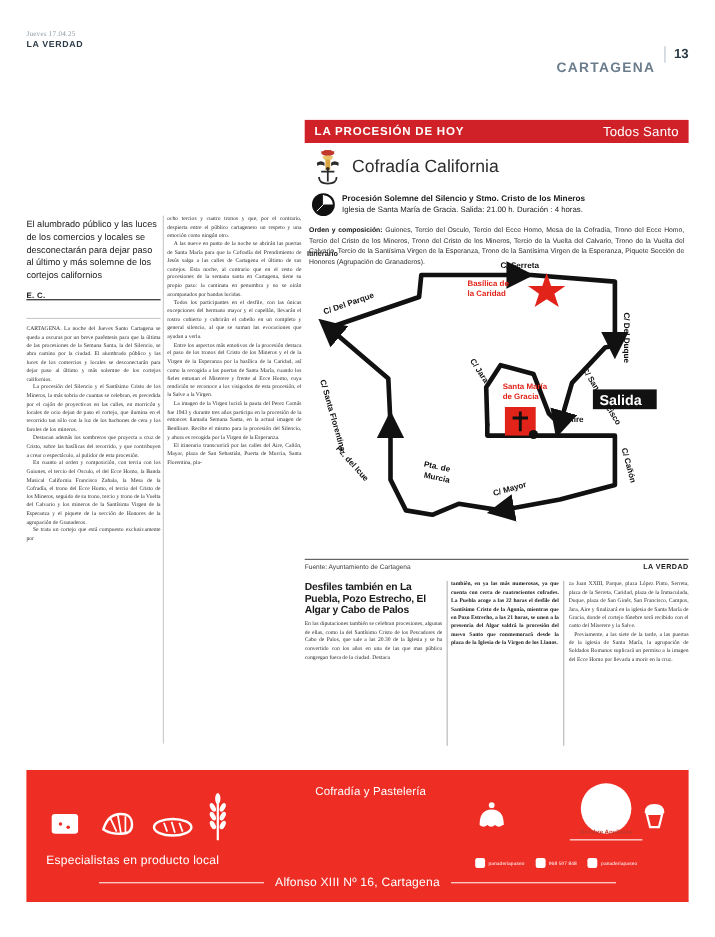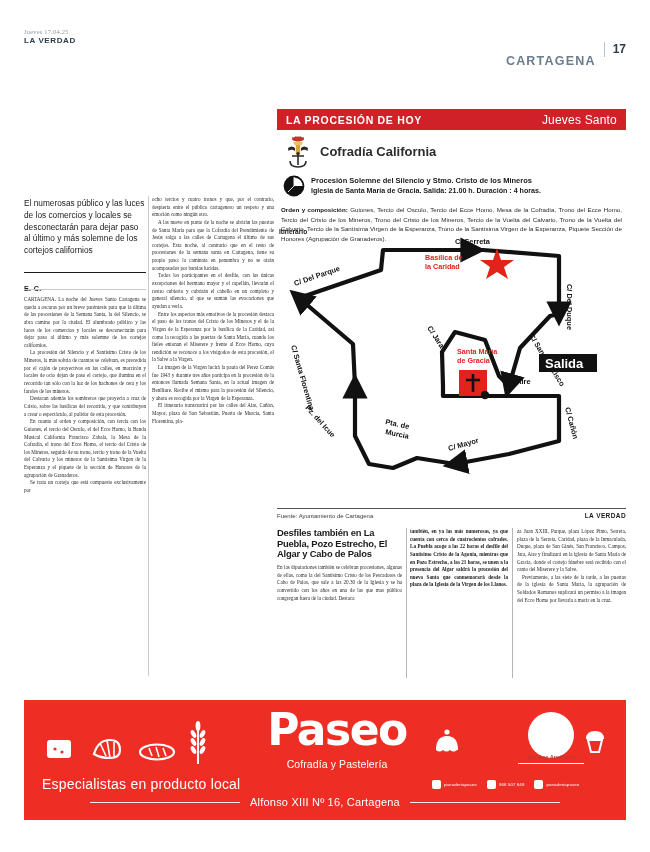--- a/index.html
+++ b/index.html
@@ -46,21 +46,21 @@
   
   .standfirst {
     position: absolute; left: 24px; top: 198px; width: 122px;
     font-size: 8.3px; line-height: 1.42; color: #1a1a1a;
   }
   .byline-rule {
     position: absolute; left: 24px; top: 272px; width: 122px;
     border-top: 1px solid #1a1a1a;
   }
   .byline {
-    position: absolute; left: 24px; top: 284px;
+    position: absolute; left: 24px; top: 264px;
     font-size: 7.2px; font-weight: bold; color: #1a1a1a; letter-spacing: .3px;
   }
   .byline-rule2 {
     position: absolute; left: 24px; top: 289px; width: 122px;
     border-top: 1px solid #c8c8c8;
   }
 
   
   .bodycol {
     position: absolute;
@@ -88,32 +88,32 @@
   .ib-bar-sub {
     color: #ffffff; font-size: 12px; letter-spacing: .2px;
     font-family: "Liberation Sans", sans-serif;
   }
   .ib-brother {
     display: flex; align-items: center; gap: 7px;
     padding: 5px 0 2px 6px;
   }
   .ib-crest { width: 30px; height: 34px; flex: none; }
   .ib-cofname {
-    font-size: 13px; line-height: 1.12; color: #2c2c2c; font-weight: bold;
+    font-size: 16px; line-height: 1.12; color: #2c2c2c;
   }
   .ib-proc {
     display: flex; align-items: center; gap: 6px;
     padding: 3px 0 0 6px;
   }
   .ib-clock { width: 22px; height: 22px; flex: none; margin-top: 1px; }
   .ib-proc-t1 {
     font-size: 7.5px; font-weight: bold; color: #1a1a1a; line-height: 1.5;
   }
   .ib-proc-t2 {
-    font-size: 7.1px; font-weight: bold; color: #1a1a1a; line-height: 1.5;
+    font-size: 7.1px; font-weight: normal; color: #1a1a1a; line-height: 1.5;
   }
   .ib-order {
     padding: 8px 4px 0 4px;
     font-size: 6.2px; line-height: 1.55; color: #2a2a2a; text-align: justify;
   }
   .ib-order b { font-weight: bold; color: #111; }
 
   
   .mapwrap { position: absolute; left: 277px; top: 228px; width: 349px; height: 275px; }
   .map-title {
@@ -159,21 +159,21 @@
   
   .ad {
     position: absolute; left: 24px; top: 700px; width: 602px; height: 120px;
     background: #ee2d24; color: #ffffff; overflow: hidden;
   }
   .ad-left {
     position: absolute; left: 18px; top: 18px; width: 230px;
   }
   .ad-icons { display: flex; align-items: flex-end; gap: 14px; height: 46px; }
   .ad-tagline {
-    margin-top: 12px; font-size: 14px; color: #ffffff; letter-spacing: .2px;
+    margin-top: 12px; font-size: 11px; color: #ffffff; letter-spacing: .2px;
   }
   .ad-center { position: absolute; left: 238px; top: 8px; width: 150px; text-align: center; }
   .ad-logo {
     font-size: 44px; font-weight: bold; color: #ffffff;
     font-family: "DejaVu Sans", sans-serif; letter-spacing: -1.5px; line-height: 1;
   }
   .ad-logo-sub {
     margin-top: 6px; font-size: 10.5px; color: #ffffff; letter-spacing: .1px;
   }
   .ad-right { position: absolute; left: 408px; top: 14px; width: 186px; }
@@ -204,26 +204,26 @@
 <body>
 
 <div class="page">
 
   <div class="masthead">
     <div class="mh-date">Jueves 17.04.25</div>
     <div class="mh-brand">LA VERDAD</div>
     <div class="mh-right">
       <div class="mh-section">CARTAGENA</div>
       <div class="mh-divider"></div>
-      <div class="mh-page">17</div>
-    </div>
-  </div>
-
-
-  <div class="standfirst">El numerosas público y las luces de los comercios y locales se desconectarán para dejar paso al último y más solemne de los cortejos californios</div>
+      <div class="mh-page">13</div>
+    </div>
+  </div>
+
+
+  <div class="standfirst">El alumbrado público y las luces de los comercios y locales se desconectarán para dejar paso al último y más solemne de los cortejos californios</div>
   <div class="byline-rule"></div>
   <div class="byline">E. C.</div>
   <div class="byline-rule2"></div>
 
   <div class="art-vrule"></div>
   <div class="bodycol" id="col-a">
       <p>CARTAGENA. La noche del Jueves Santo Cartagena se queda a oscuras por un breve paréntesis para que la última de las procesiones de la Semana Santa, la del Silencio, se abra camino por la ciudad. El alumbrado público y las luces de los comercios y locales se desconectarán para dejar paso al último y más solemne de los cortejos californios.</p>
       <p>La procesión del Silencio y el Santísimo Cristo de los Mineros, la más sobria de cuantas se celebran, es precedida por el cajón de proyectivos en las calles, en morricón y locales de ocio dejan de paso el cortejo, que ilumina en el recorrido tan sólo con la luz de los hachones de cera y los faroles de los mineros.</p>
       <p>Destacan además los sombreros que proyecta a cruz de Cristo, sobre las basílicas del recorrido, y que contribuyen a crear o espectáculo, al pulidor de esta procesión.</p>
       <p>En cuanto al orden y composición, con tercia con los Guiones, el tercio del Osculo, el del Ecce Homo, la Banda Musical California Francisco Zabala, la Mesa de la Cofradía, el trono del Ecce Homo, el tercio del Cristo de los Mineros, seguido de su trono, tercio y trono de la Vuelta del Calvario y los mineros de la Santísima Virgen de la Esperanza y el piquete de la sección de Honores de la agrupación de Granaderos.</p>
@@ -234,21 +234,21 @@
       <p>A las nueve en punto de la noche se abrirán las puertas de Santa María para que la Cofradía del Prendimiento de Jesús salga a las calles de Cartagena el último de sus cortejos. Esta noche, al contrario que en el resto de procesiones de la semana santa en Cartagena, tiene su propio paso: la caminata en penumbra y no se oirán acompasados por bandas lucidas.</p>
       <p>Todos los participantes en el desfile, con las únicas excepciones del hermano mayor y el capellán, llevarán el rostro cubierto y cubrirán el cabello en un completo y general silencio, al que se suman las evocaciones que ayudan a verla.</p>
       <p>Entre los aspectos más emotivos de la procesión destaca el paso de los tronos del Cristo de los Mineros y el de la Virgen de la Esperanza por la basílica de la Caridad, así como la recogida a las puertas de Santa María, cuando los fieles entonan el Miserere y frente al Ecce Homo, cuya rendición se reconoce a los visigodos de esta procesión, el la Salve a la Virgen.</p>
       <p>La imagen de la Virgen lucirá la pauta del Perez Comás fue 1943 y durante tres años participa en la procesión de la entonces llamada Semana Santa, en la actual imagen de Benlliure. Recibe el mismo para la procesión del Silencio, y ahora es recogida por la Virgen de la Esperanza.</p>
       <p>El itinerario transcurrirá por las calles del Aire, Cañón, Mayor, plaza de San Sebastián, Puerta de Murcia, Santa Florentina, pla-</p>
     </div>
 
   <div class="infobox">
     <div class="ib-bar">
       <div class="ib-bar-title">LA PROCESIÓN DE HOY</div>
-      <div class="ib-bar-sub">Jueves Santo</div>
+      <div class="ib-bar-sub">Todos Santo</div>
     </div>
 
     <div class="ib-brother">
       <svg class="ib-crest" viewBox="0 0 30 34">
         <ellipse cx="15" cy="4" rx="6" ry="2.6" fill="#c0392b"></ellipse>
         <path d="M9.5 4.2 L9 2 L11 3.3 L12.6 1.2 L15 3.2 L17.4 1.2 L19 3.3 L21 2 L20.5 4.2 Z" fill="#c0392b"></path>
         <rect x="12.8" y="6.5" width="4.4" height="13" fill="#d9a441"></rect>
         <path d="M10 7 L20 7 L18.5 10 L11.5 10 Z" fill="#e8c468"></path>
         <path d="M5 13 Q9 10 12 13 L12 16 Q8.5 13.5 5.5 16 Z" fill="#2b2b2b"></path>
         <path d="M25 13 Q21 10 18 13 L18 16 Q21.5 13.5 24.5 16 Z" fill="#2b2b2b"></path>
@@ -372,21 +372,20 @@
             <ellipse cx="12.5" cy="24" rx="2.2" ry="4.2" transform="rotate(28 12.5 24)"></ellipse>
             <ellipse cx="3.5" cy="32" rx="2.2" ry="4.2" transform="rotate(-28 3.5 32)"></ellipse>
             <ellipse cx="12.5" cy="32" rx="2.2" ry="4.2" transform="rotate(28 12.5 32)"></ellipse>
           </g>
         </svg>
       </div>
       <div class="ad-tagline">Especialistas en producto local</div>
     </div>
 
     <div class="ad-center">
-      <div class="ad-logo">Paseo</div>
       <div class="ad-logo-sub">Cofradía y Pastelería</div>
     </div>
 
     <div class="ad-right">
       <div class="ad-right-icons">
         <svg width="30" height="28" viewBox="0 0 30 28">
           <path d="M4 24 Q4 10 15 10 Q26 10 26 24 Z" fill="#fff"></path>
           <path d="M4 24 q3.5 3 7 0 q3.5 3 7 0 q3.5 3 7 0" fill="#fff"></path>
           <circle cx="15" cy="6" r="2.6" fill="#fff"></circle>
         </svg>

